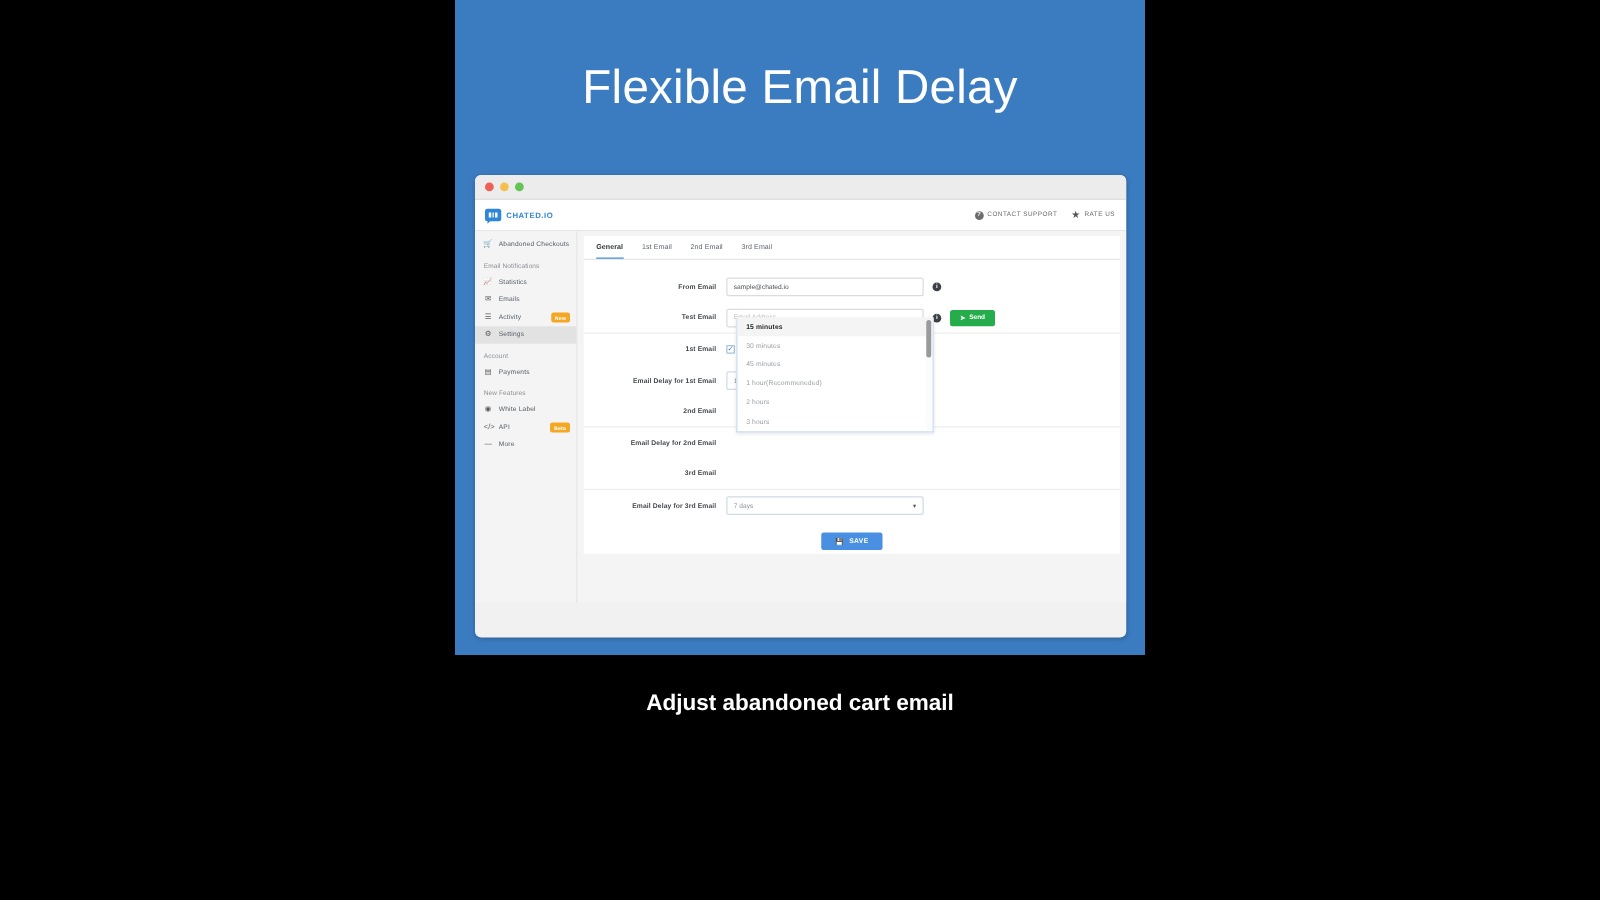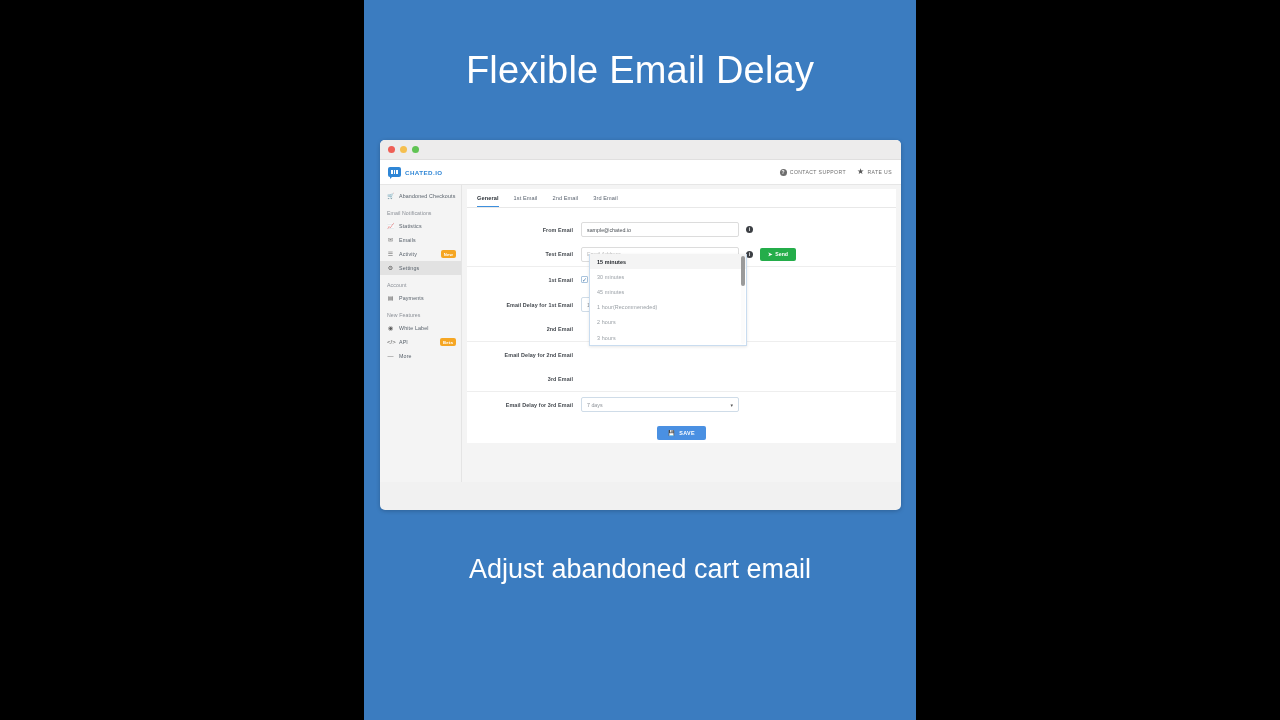--- a/index.html
+++ b/index.html
@@ -18,21 +18,21 @@
     height: 720px;
     background: #000000;
   }
 
   
   #blue-panel {
     position: absolute;
     left: 364px;
     top: 0;
     width: 552px;
-    height: 720px;
+    height: 524px;
     background: #3b7cc0;
   }
 
   
   #headline {
     position: absolute;
     left: 0;
     top: 48px;
     width: 552px;
     text-align: center;
@@ -44,22 +44,22 @@
   }
 
   
   #caption {
     position: absolute;
     left: 10px;
     top: 549px;
     width: 532px;
     text-align: center;
     color: #ffffff;
-    font-size: 27px;
-    font-weight: 400;
+    font-size: 18px;
+    font-weight: 700;
     line-height: 1.52;
   }
 
   
   #browser-window {
     position: absolute;
     left: 16px;
     top: 140px;
     width: 521px;
     height: 370px;

